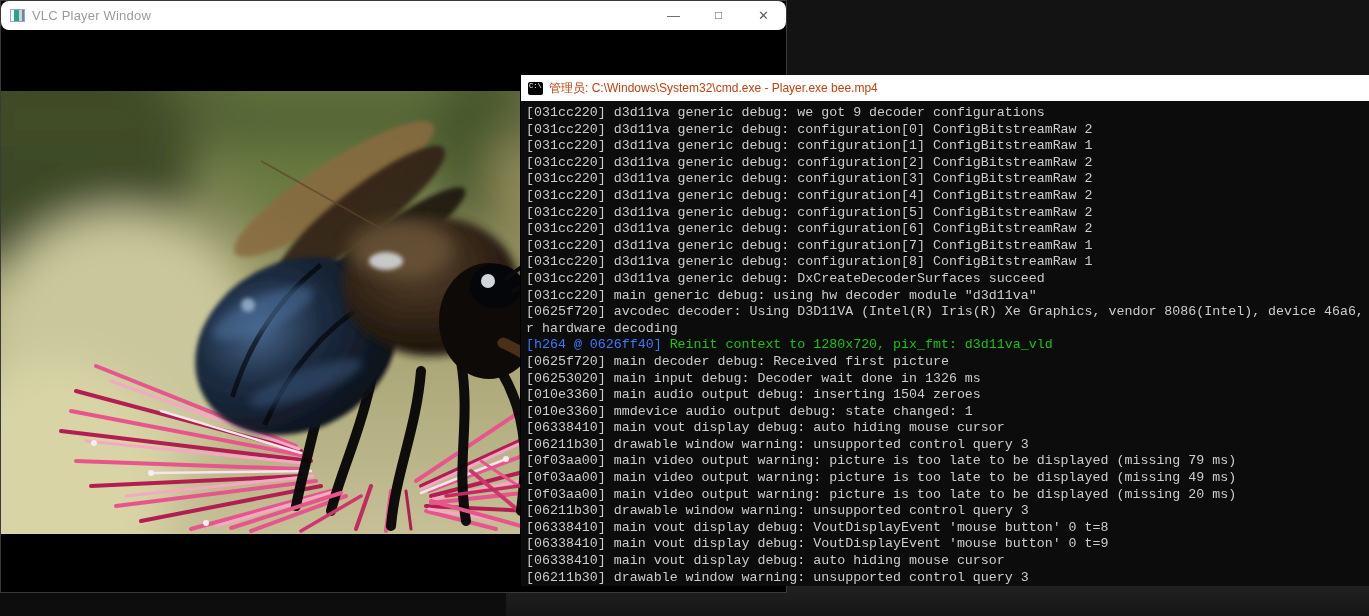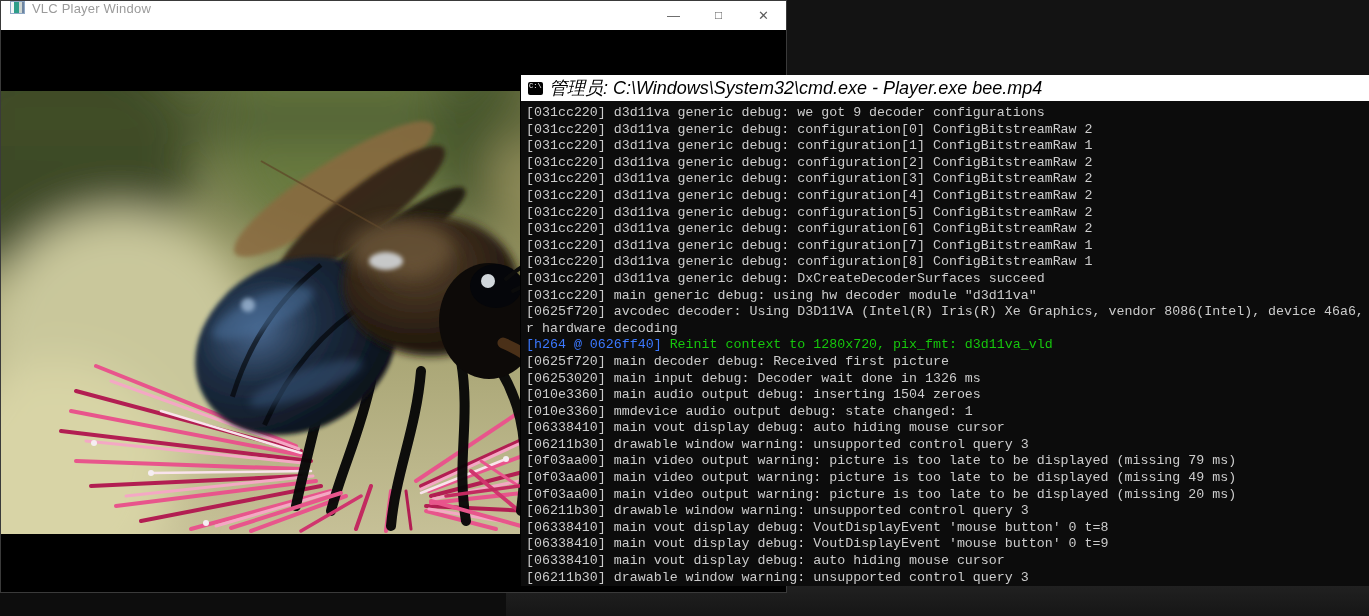--- a/index.html
+++ b/index.html
@@ -5,36 +5,36 @@
   * { margin:0; padding:0; box-sizing:border-box; }
   html,body { width:1369px; height:616px; overflow:hidden; background:#131313; font-family:"Liberation Sans",sans-serif; }
   .stage { position:relative; width:1369px; height:616px; background:#131313; }
 
   
   .strip-left  { position:absolute; left:0;   top:593px; width:506px;  height:23px; background:#0d0d0d; z-index:0; }
   .strip-right { position:absolute; left:506px; top:585px; width:863px; height:31px; background:linear-gradient(#212121,#161616); z-index:0; }
 
   
   .vlc-window { position:absolute; left:0; top:0; width:787px; height:593px; background:#000; border:1px solid #3a3a3a; z-index:1; }
-  .vlc-titlebar { position:relative; height:29px; background:#ffffff; display:flex; align-items:flex-start; padding-left:9px; }
+  .vlc-titlebar { position:relative; height:29px; background:#ffffff; display:flex; align-items:center; padding-left:9px;border-radius:8px; }
   .vlc-icon { width:15px; height:13px; margin-right:7px; border:1px solid #8fa9c6; background:linear-gradient(90deg,#f4f6f8 0 3px,#2f9e8a 3px 8px,#cfd6d2 8px 11px,#6f85a0 11px); }
   .vlc-title { font-size:13px; color:#9b9b9b; letter-spacing:.2px; }
   .win-controls { position:absolute; right:0; top:0; height:29px; display:flex; }
   .win-btn { width:45px; height:29px; border:none; background:transparent; color:#5c5c5c; font-size:13px; line-height:29px; text-align:center; font-family:"Liberation Sans",sans-serif; cursor:default; }
   .win-btn.max { font-size:12px; }
   .vlc-content { position:absolute; left:0; top:29px; width:785px; height:562px; background:#000; overflow:hidden; }
   .video-frame { position:absolute; left:0; top:61px; width:785px; height:443px; overflow:hidden; background:#7d8454; }
   .video-frame svg { display:block; }
 
   
   .cmd-window { position:absolute; left:520px; top:75px; width:860px; height:511px; z-index:3; background:#0c0c0c; border-left:1px solid #000; }
   .cmd-titlebar { height:26px; background:#ffffff; display:flex; align-items:center; padding-left:7px; }
   .cmd-icon { position:relative; width:15px; height:13px; margin-right:6px; background:#000; border-radius:2px; }
   .cmd-icon:before { content:"C:\\"; position:absolute; left:1px; top:1px; font-size:7px; line-height:7px; color:#fff; font-family:"Liberation Mono",monospace; }
-  .cmd-title { font-size:18px; color:#000000;font-style:italic; }
+  .cmd-title { font-size:12px; color:#c2410c; }
   .console { width:100%; height:485px; background:#0c0c0c; padding:4px 0 0 5px; font-family:"Liberation Mono","DejaVu Sans Mono",monospace; font-size:13.3px; color:#cccccc; white-space:pre; overflow:hidden; }
   .console-line { height:16.6px; line-height:16.6px; }
 </style>
 </head>
 <body>
 
 <div class="stage">
   <div class="strip-left"></div>
   <div class="strip-right"></div>
 

